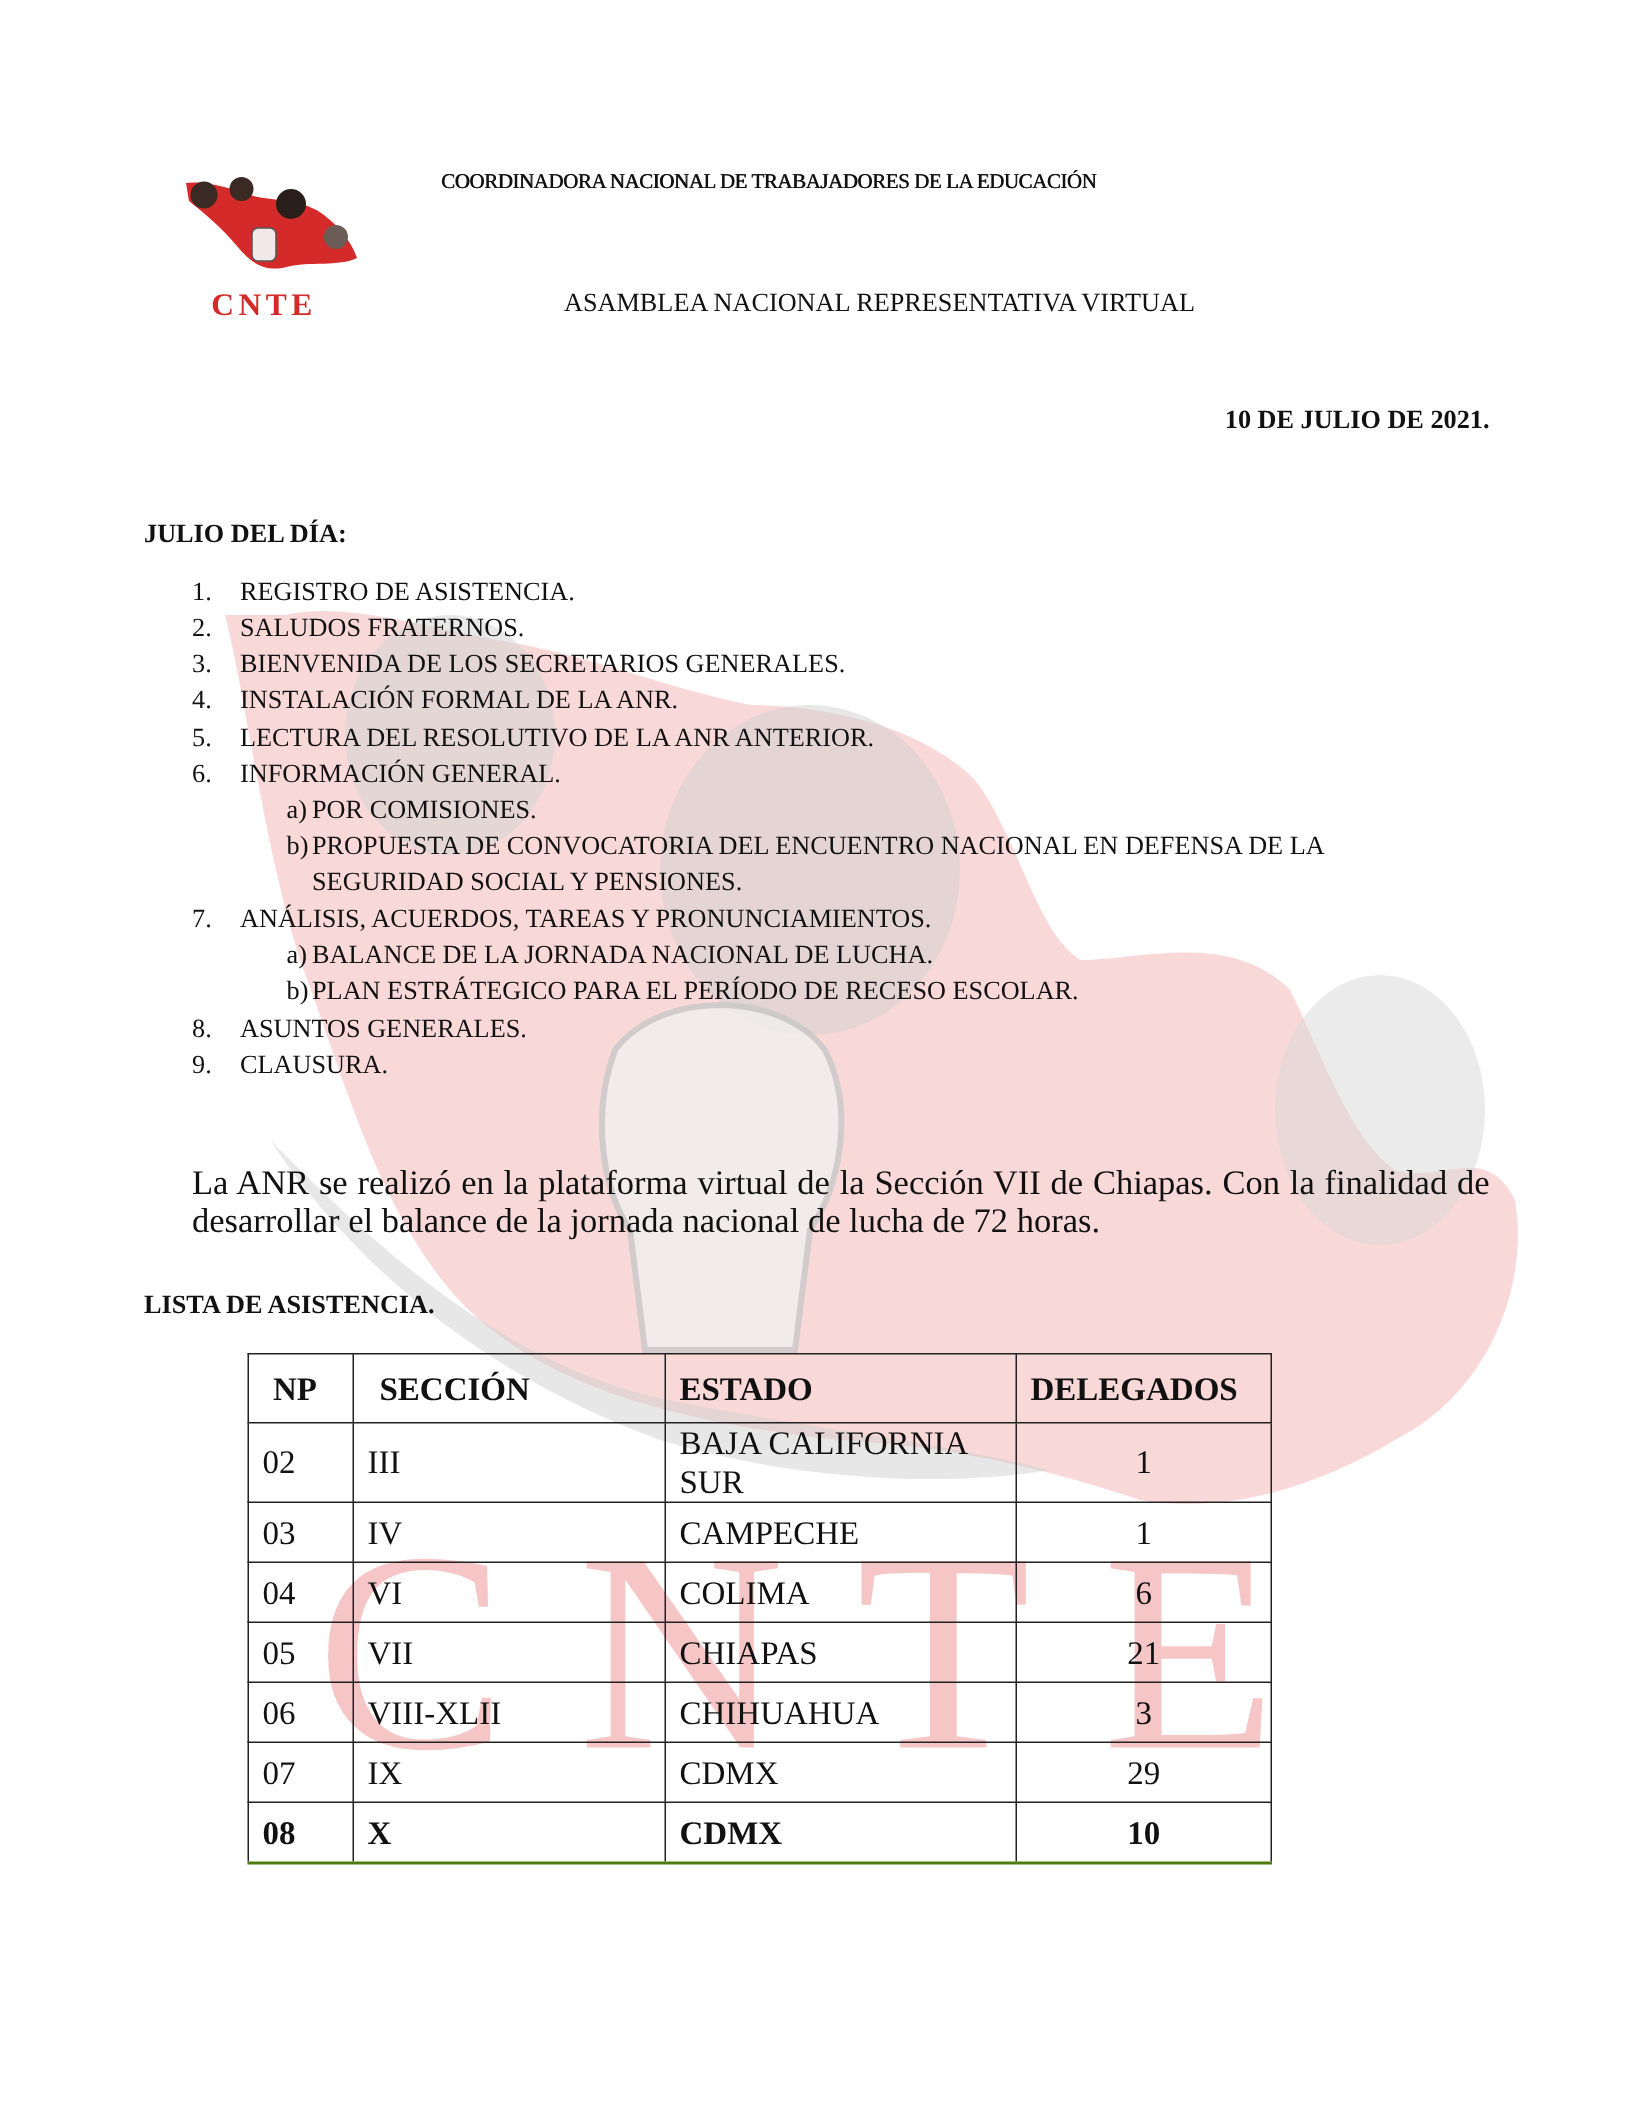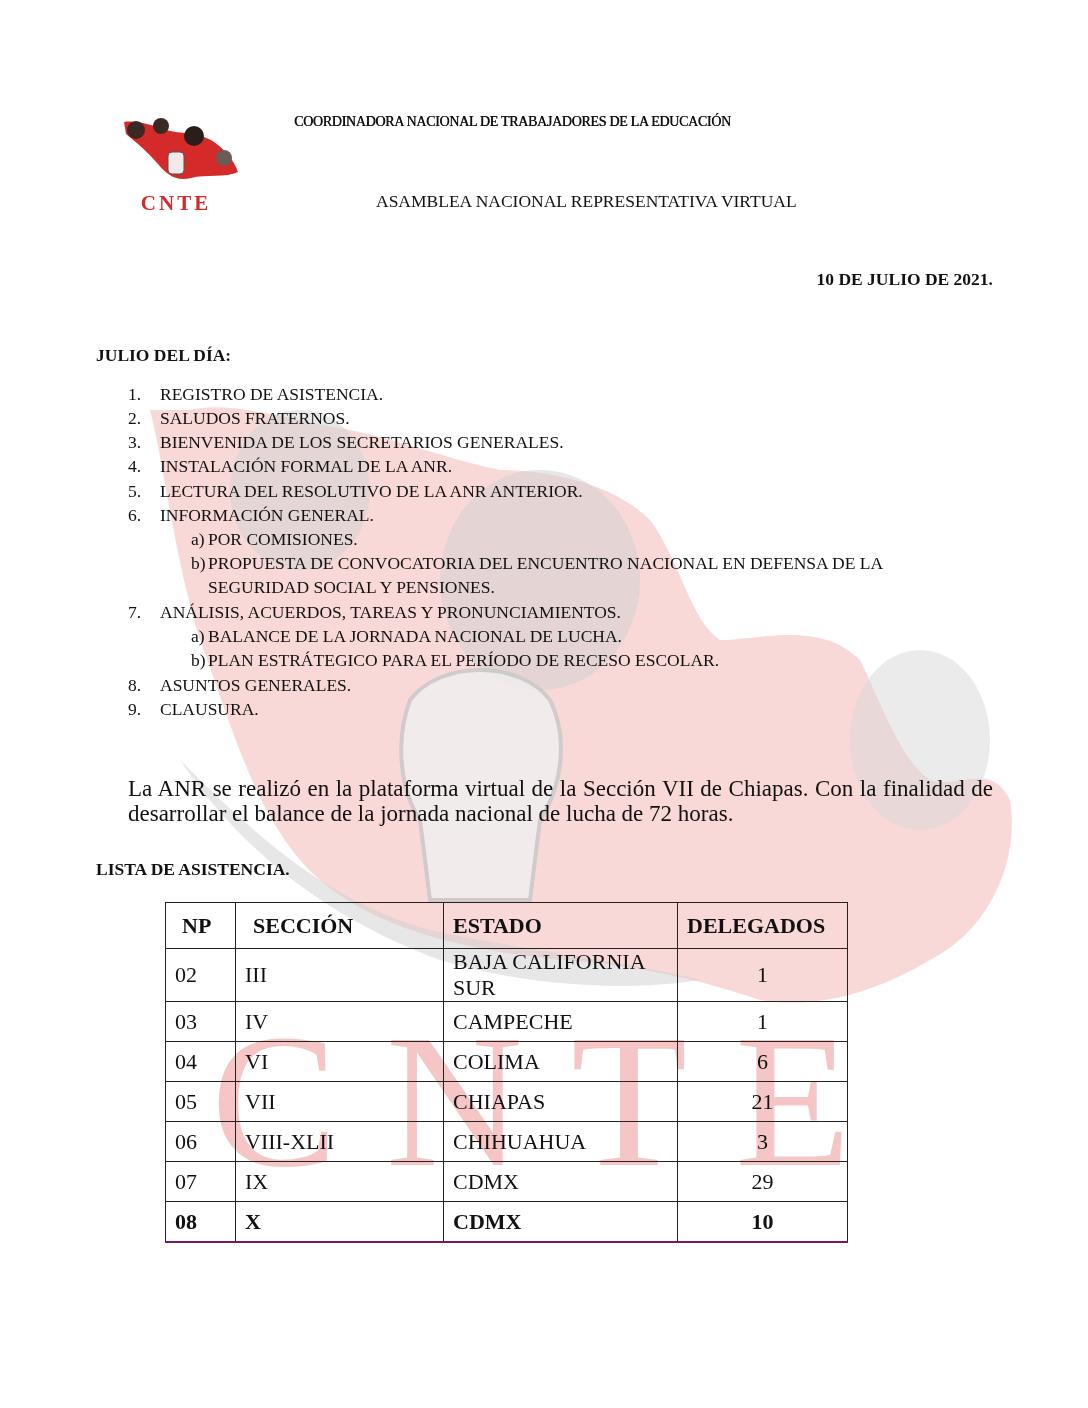--- a/index.html
+++ b/index.html
@@ -43,21 +43,21 @@
   table.attendance td, table.attendance th { border: 1.3px solid #222; padding: 0 9px; height: 39px;
                      text-align: left; vertical-align: middle; }
   table.attendance th { height: 45px; font-weight: bold; }
   table.attendance .c-np { width: 70px; }
   table.attendance .c-sec { width: 208px; }
   table.attendance .c-est { width: 234px; }
   table.attendance .c-del { width: 170px; }
   table.attendance td.del { text-align: center; }
   table.attendance th.np-h { padding-left: 16px; }
   table.attendance th.sec-h { padding-left: 17px; }
-  table.attendance tr.bold-row td { font-weight: bold; border-bottom: 2px solid #701a75; }
+  table.attendance tr.bold-row td { font-weight: bold; border-bottom: 2px solid #4d7c0f; }
 </style>
 </head>
 <body>
 
 <svg class="watermark" viewBox="0 0 1088 1408">
 
   <path d="M150,410 C165,470 175,560 200,640 C230,720 250,800 300,860 C360,930 470,950 560,960 C640,965 700,980 760,1000 C820,1010 880,990 930,960 C990,930 1020,860 1010,800 C990,760 960,790 930,780 C900,760 880,700 860,660 C820,620 760,640 720,640 C690,620 680,560 650,520 C610,480 540,470 500,470 C450,460 400,440 350,430 C290,420 230,400 190,410 Z" fill="#f4b8b8" opacity="0.55"></path>
   <path d="M180,760 C240,820 320,900 430,930 C520,950 620,960 700,980 C640,990 540,990 440,960 C330,920 240,850 180,760 Z" fill="#cfcfcf" opacity="0.5"></path>
 
   <ellipse cx="300" cy="490" rx="70" ry="80" fill="#d6d6d6" opacity="0.55"></ellipse>

